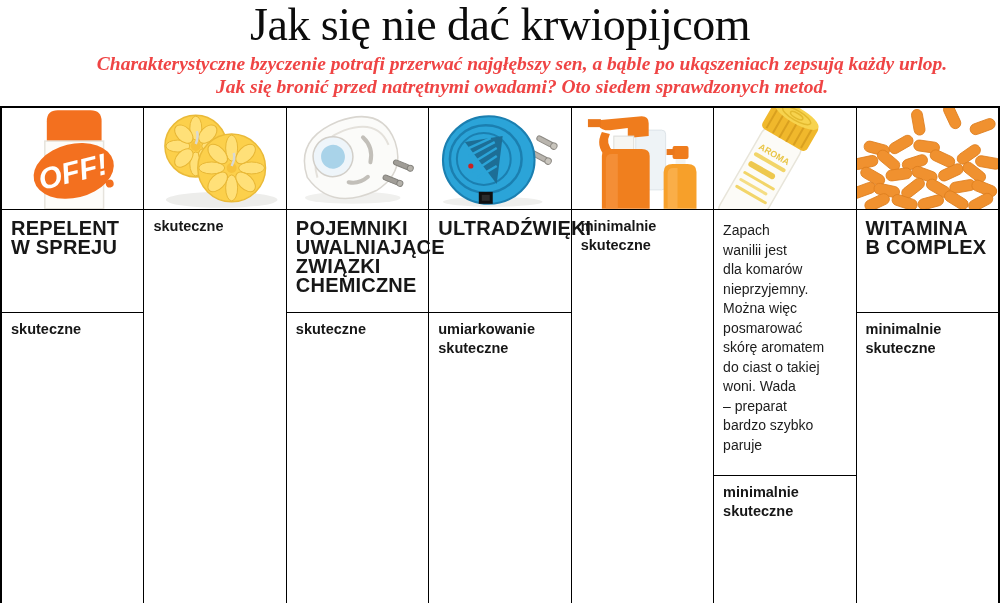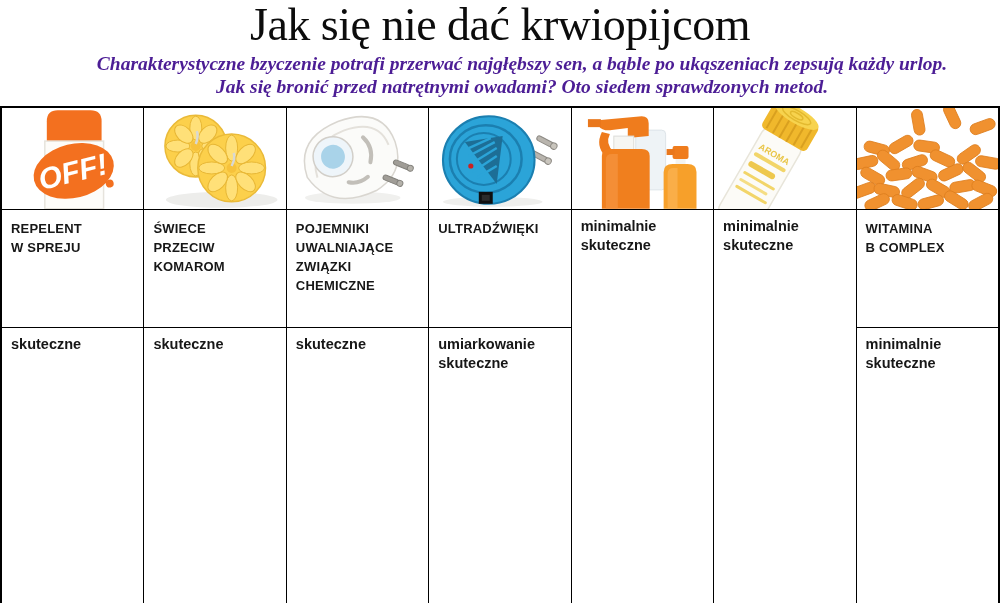--- a/index.html
+++ b/index.html
@@ -1,30 +1,30 @@
 <!DOCTYPE html>
 <html lang="pl"><head>
 <meta charset="utf-8">
 <style>
   html,body{margin:0;padding:0;background:#fff;}
   .page{position:relative;width:1000px;height:603px;background:#fff;overflow:hidden;
         font-family:"Liberation Sans",sans-serif;color:#111;}
   .title{text-align:center;font-family:"Liberation Serif",serif;font-weight:normal;
          font-size:46px;line-height:1.0;margin:2px 0 0 0;color:#0c0c0c;letter-spacing:-0.5px;}
   .subtitle{text-align:center;font-family:"Liberation Serif",serif;font-style:italic;
-            font-weight:bold;font-size:19.5px;line-height:1.18;margin-top:4px;color:#4c1d95;
+            font-weight:bold;font-size:19.5px;line-height:1.18;margin-top:4px;color:#ef4444;
             white-space:pre-line;margin-left:44px;}
   .grid{position:absolute;left:0;top:106px;width:996px;height:497px;border:2px solid #000;
         display:flex;}
   .col{flex:1 1 0;border-right:1px solid #000;display:flex;flex-direction:column;min-width:0;}
   .col:last-child{border-right:none;}
   .img-cell{height:101px;border-bottom:1px solid #000;background:#fff;overflow:hidden;}
   .img-cell svg{display:block;width:100%;height:101px;}
-  .hdr-cell{height:93px;border-bottom:1px solid #000;padding:9px 4px 15px 9px;box-sizing:content-box;
-            font-weight:bold;font-size:13px;line-height:19px;letter-spacing:0.2px;
+  .hdr-cell{height:93px;border-bottom:1px solid #000;padding:9px 4px 0 9px;box-sizing:content-box;
+            font-weight:bold;font-size:20px;line-height:19px;letter-spacing:0.2px;
             white-space:pre-line;color:#171717;}
   .desc-cell{height:254px;border-bottom:1px solid #000;padding:11px 3px 0 9px;
              font-size:14px;line-height:19.5px;white-space:pre-line;color:#1c1c1c;}
   .rate-cell{flex:1;padding:7px 4px 0 9px;font-weight:bold;font-size:14.5px;line-height:19px;
              white-space:pre-line;color:#171717;}
 </style>
 </head>
 <body>
 
 <div class="page">
@@ -81,23 +81,20 @@
               <ellipse cx="74" cy="46" rx="7" ry="12" transform="rotate(-45 74 46)"></ellipse>
               <ellipse cx="102" cy="46" rx="7" ry="12" transform="rotate(45 102 46)"></ellipse>
               <ellipse cx="74" cy="74" rx="7" ry="12" transform="rotate(45 74 74)"></ellipse>
               <ellipse cx="102" cy="74" rx="7" ry="12" transform="rotate(-45 102 74)"></ellipse>
             </g>
             <circle cx="88" cy="60" r="5" fill="#f6c23c"></circle>
             <path d="M88 58 q4 -8 2 -13" stroke="#d8d8d4" stroke-width="2.5" fill="none"></path>
           </g>
         </svg>
       </div>
-      <div class="hdr-cell">ŚWIECE
-PRZECIW
-KOMAROM</div>
       <div class="rate-cell">skuteczne</div>
     </div>
 
     <div class="col">
       <div class="img-cell">
         <svg viewBox="0 0 142 101">
           <ellipse cx="66" cy="90" rx="48" ry="6" fill="#f0f0ee"></ellipse>
           <g transform="rotate(-10 62 52)">
             <path d="M18 62 Q12 22 58 12 Q104 4 111 42 Q116 74 84 87 Q36 100 18 62 Z" fill="#fbfbf9" stroke="#d9d6d0" stroke-width="1.5"></path>
             <path d="M28 64 Q24 30 62 22 Q98 16 104 44" fill="none" stroke="#e4e1db" stroke-width="2"></path>
@@ -193,20 +190,32 @@
               <path d="M74 3 L74 32"></path>
                 <path d="M82 4 L82 31"></path>
                 <path d="M90 6 L90 30"></path>
             </g>
             <ellipse cx="70" cy="4" rx="25" ry="8" fill="#f7d34e"></ellipse>
             <ellipse cx="70" cy="4" rx="16" ry="5" fill="none" stroke="#e3b92f" stroke-width="1.5"></ellipse>
             <ellipse cx="70" cy="4" rx="7" ry="2.5" fill="none" stroke="#e3b92f" stroke-width="1.5"></ellipse>
           </g>
         </svg>
       </div>
+      <div class="desc-cell">Zapach
+wanilii jest
+dla komarów
+nieprzyjemny.
+Można więc
+posmarować
+skórę aromatem
+do ciast o takiej
+woni. Wada
+– preparat
+bardzo szybko
+paruje</div>
       <div class="rate-cell">minimalnie
 skuteczne</div>
     </div>
 
     <div class="col">
       <div class="img-cell">
         <svg viewBox="0 0 142 101">
           <g fill="#f0912f" stroke="#dd7e1f" stroke-width="0.8">
             <rect x="-13" y="-5" width="26" height="11" rx="5.5" transform="translate(96 8) rotate(65)"></rect>
             <rect x="-13" y="-5" width="26" height="11" rx="5.5" transform="translate(126 18) rotate(-20)"></rect>

